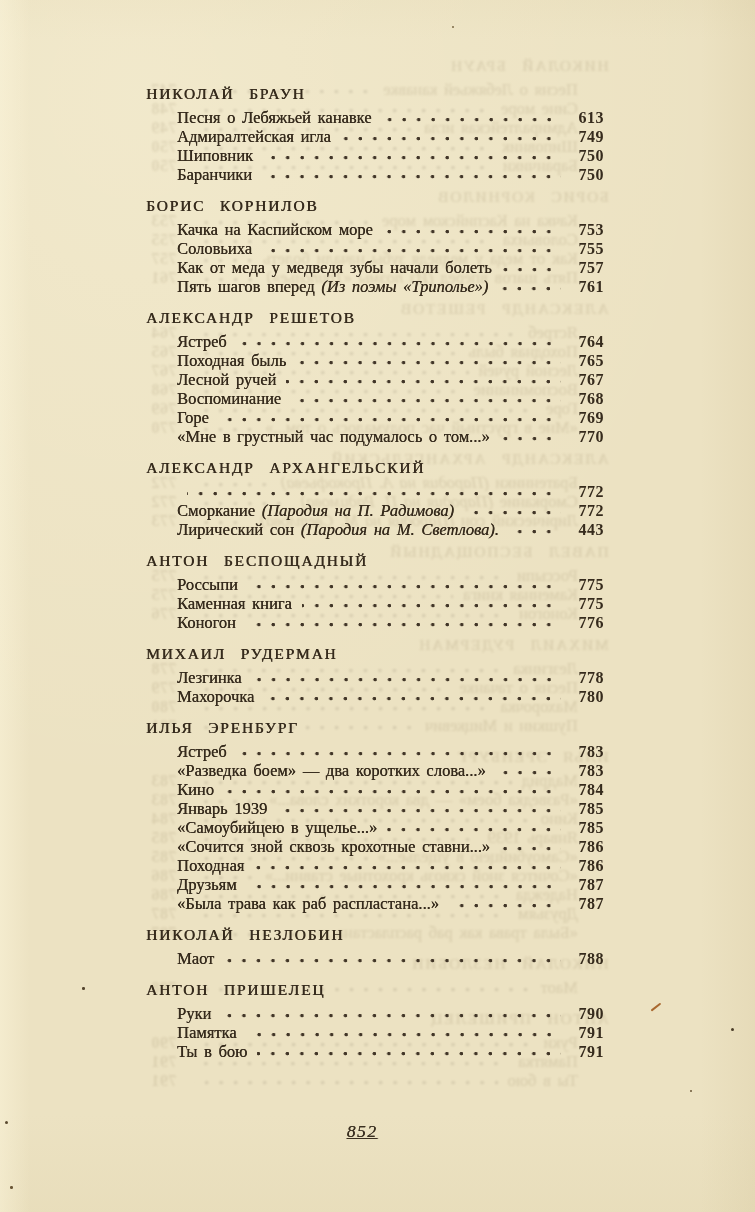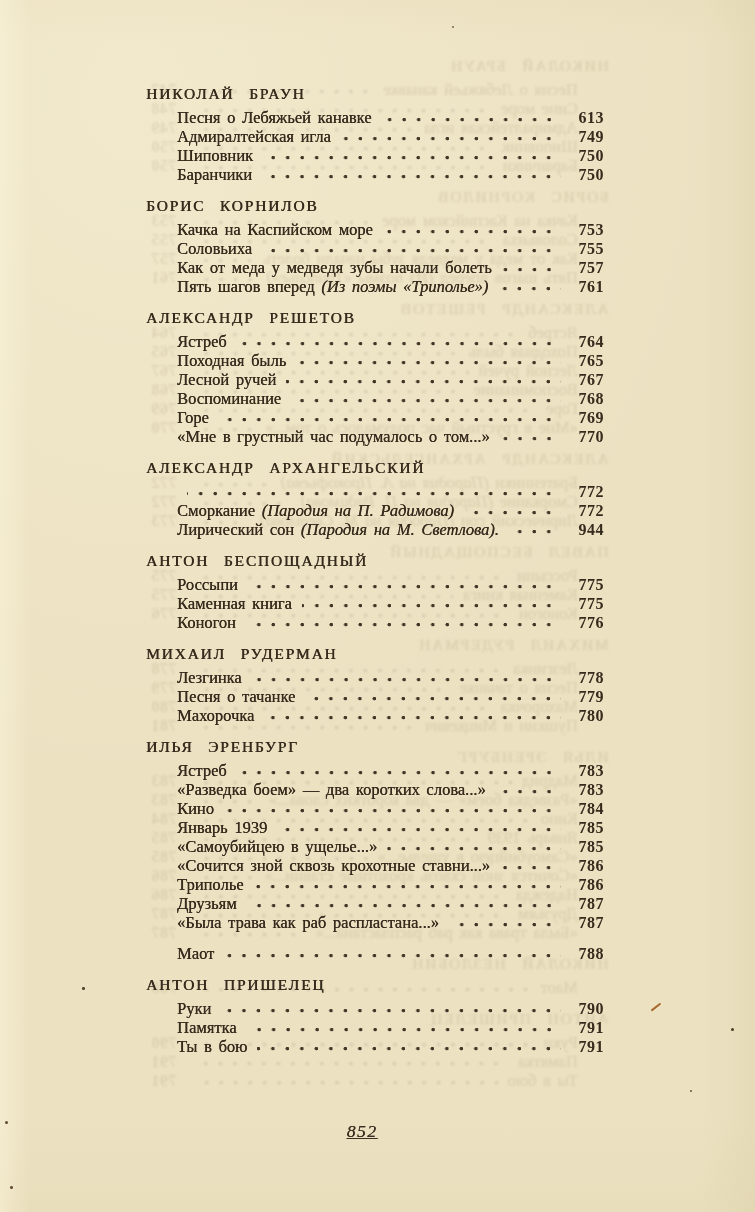--- a/index.html
+++ b/index.html
@@ -379,21 +379,21 @@
           <span class="pagenum">772</span>
         </div>
         <div class="row">
           <span class="title">Сморкание <i class="ital">(Пародия на П. Радимова)</i></span>
           <span class="leader"></span>
           <span class="pagenum">772</span>
         </div>
         <div class="row">
           <span class="title">Лирический сон <i class="ital">(Пародия на М. Светлова).</i></span>
           <span class="leader"></span>
-          <span class="pagenum">944</span>
+          <span class="pagenum">443</span>
         </div>
       </section>
       <section class="sec">
         <h2 class="author">АНТОН БЕСПОЩАДНЫЙ</h2>
         <div class="row">
           <span class="title">Россыпи</span>
           <span class="leader"></span>
           <span class="pagenum">775</span>
         </div>
         <div class="row">
@@ -408,25 +408,20 @@
         </div>
       </section>
       <section class="sec">
         <h2 class="author">МИХАИЛ РУДЕРМАН</h2>
         <div class="row">
           <span class="title">Лезгинка</span>
           <span class="leader"></span>
           <span class="pagenum">778</span>
         </div>
         <div class="row">
-          <span class="title">Песня о тачанке</span>
-          <span class="leader"></span>
-          <span class="pagenum">779</span>
-        </div>
-        <div class="row">
           <span class="title">Махорочка</span>
           <span class="leader"></span>
           <span class="pagenum">780</span>
         </div>
       </section>
       <section class="sec">
         <h2 class="author">ИЛЬЯ ЭРЕНБУРГ</h2>
         <div class="row">
           <span class="title">Ястреб</span>
           <span class="leader"></span>
@@ -451,36 +446,37 @@
           <span class="title">«Самоубийцею в ущелье...»</span>
           <span class="leader"></span>
           <span class="pagenum">785</span>
         </div>
         <div class="row">
           <span class="title">«Сочится зной сквозь крохотные ставни...»</span>
           <span class="leader"></span>
           <span class="pagenum">786</span>
         </div>
         <div class="row">
-          <span class="title">Триполье</span>
+          <span class="title">Походная</span>
           <span class="leader"></span>
           <span class="pagenum">786</span>
         </div>
         <div class="row">
           <span class="title">Друзьям</span>
           <span class="leader"></span>
           <span class="pagenum">787</span>
         </div>
         <div class="row">
           <span class="title">«Была трава как раб распластана...»</span>
           <span class="leader"></span>
           <span class="pagenum">787</span>
         </div>
       </section>
       <section class="sec">
+        <h2 class="author">НИКОЛАЙ НЕЗЛОБИН</h2>
         <div class="row">
           <span class="title">Маот</span>
           <span class="leader"></span>
           <span class="pagenum">788</span>
         </div>
       </section>
       <section class="sec">
         <h2 class="author">АНТОН ПРИШЕЛЕЦ</h2>
         <div class="row">
           <span class="title">Руки</span>

